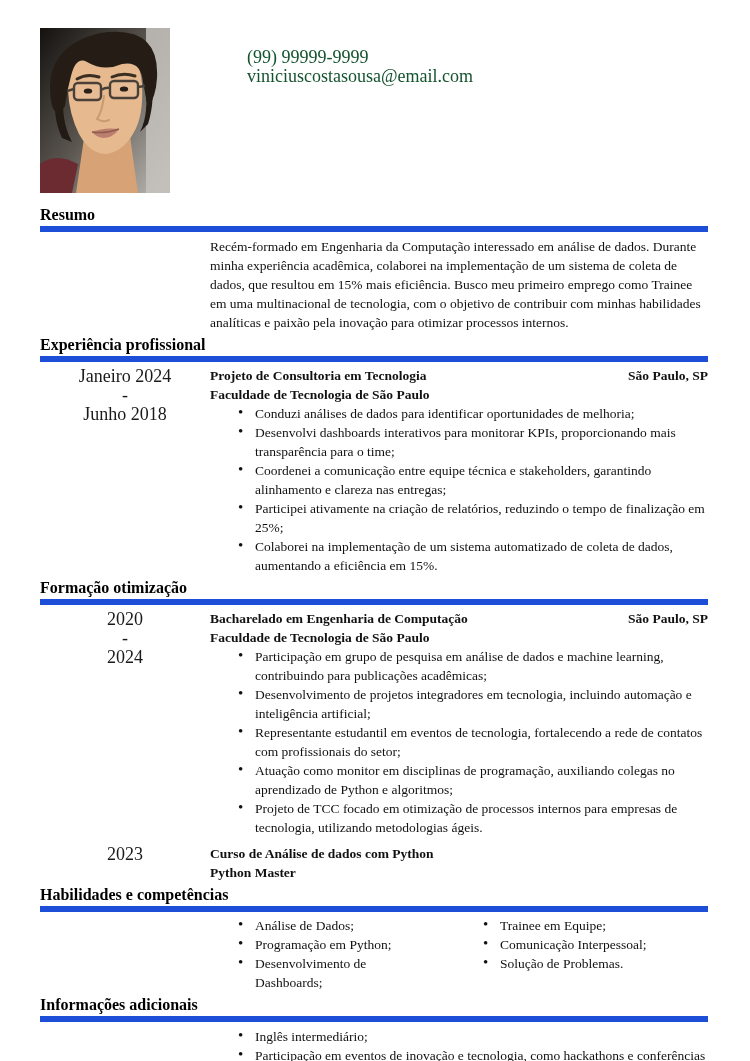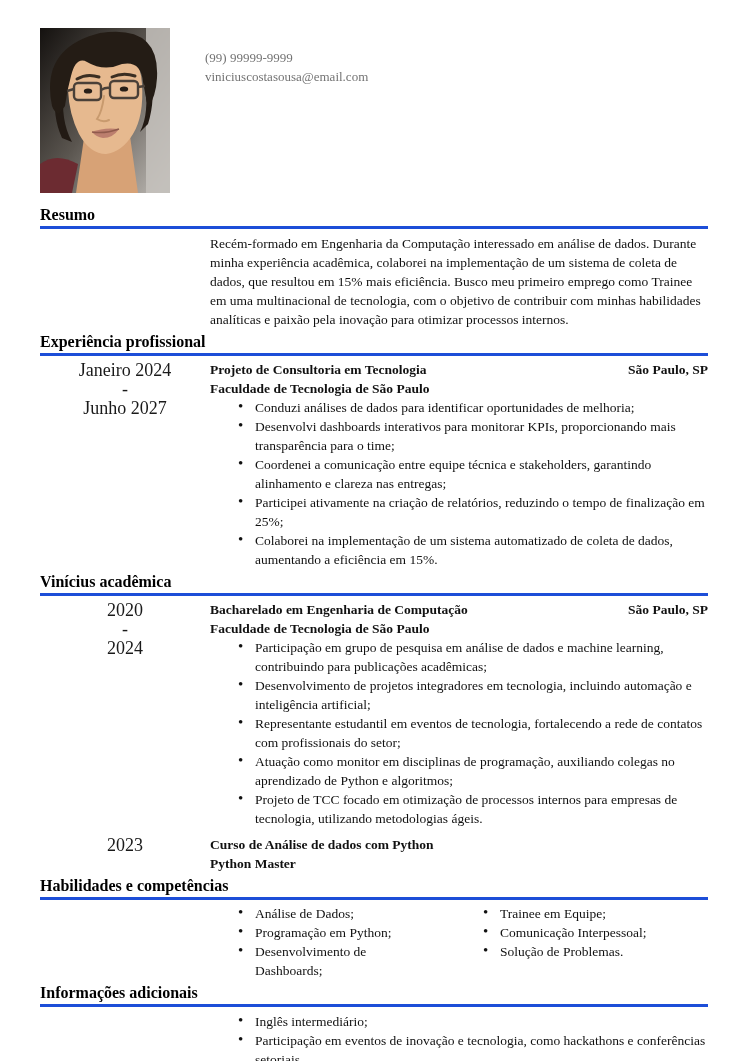--- a/index.html
+++ b/index.html
@@ -24,30 +24,30 @@
   }
   .photo svg { display: block; width: 130px; height: 165px; }
   .identity { margin-left: 35px; padding-top: 4px; }
   .name {
     margin: 0;
     font-size: 27px;
     font-weight: 700;
     line-height: 1.1;
     color: #000;
   }
-  .contact { margin-top: 16px; font-size: 13px; line-height: 19px; color: #737373; }
+  .contact { margin-top: 16px; font-size: 18px; line-height: 19px; color: #14532d; margin-left: 42px; }
 
   
   .sec {
     margin: 13px 0 0 0;
     font-size: 16px;
     font-weight: 700;
     line-height: 18px;
     color: #000;
-    border-bottom: 3px solid #1d4ed8;
+    border-bottom: 6px solid #1d4ed8;
     padding-bottom: 2px;
   }
   .sec.tight { margin-top: 4px; }
 
   .summary {
     margin: 0 0 0 170px;
     padding-top: 5px;
     font-size: 13.5px;
     line-height: 19px;
     text-align: left;
@@ -144,41 +144,41 @@
     <h2 class="sec">Resumo</h2>
     <p class="summary">Recém-formado em Engenharia da Computação interessado em análise de dados. Durante minha experiência acadêmica, colaborei na implementação de um sistema de coleta de dados, que resultou em 15% mais eficiência. Busco meu primeiro emprego como Trainee em uma multinacional de tecnologia, com o objetivo de contribuir com minhas habilidades analíticas e paixão pela inovação para otimizar processos internos.</p>
   </section>
 
   <section>
     <h2 class="sec tight">Experiência profissional</h2>
     <div class="entry">
       <div class="dates">
         <div>Janeiro 2024</div>
         <div>-</div>
-        <div>Junho 2027</div>
+        <div>Junho 2018</div>
       </div>
       <div class="content">
         <div class="role-line">
           <span class="role">Projeto de Consultoria em Tecnologia</span>
           <span class="loc">São Paulo, SP</span>
         </div>
         <div class="org">Faculdade de Tecnologia de São Paulo</div>
         <ul class="bullets">
           <li>Conduzi análises de dados para identificar oportunidades de melhoria;</li>
           <li>Desenvolvi dashboards interativos para monitorar KPIs, proporcionando mais transparência para o time;</li>
           <li>Coordenei a comunicação entre equipe técnica e stakeholders, garantindo alinhamento e clareza nas entregas;</li>
           <li>Participei ativamente na criação de relatórios, reduzindo o tempo de finalização em 25%;</li>
           <li>Colaborei na implementação de um sistema automatizado de coleta de dados, aumentando a eficiência em 15%.</li>
         </ul>
       </div>
     </div>
   </section>
 
   <section>
-    <h2 class="sec tight">Vinícius acadêmica</h2>
+    <h2 class="sec tight">Formação otimização</h2>
     <div class="entry">
       <div class="dates">
         <div>2020</div>
         <div>-</div>
         <div>2024</div>
       </div>
       <div class="content">
         <div class="role-line">
           <span class="role">Bacharelado em Engenharia de Computação</span>
           <span class="loc">São Paulo, SP</span>

